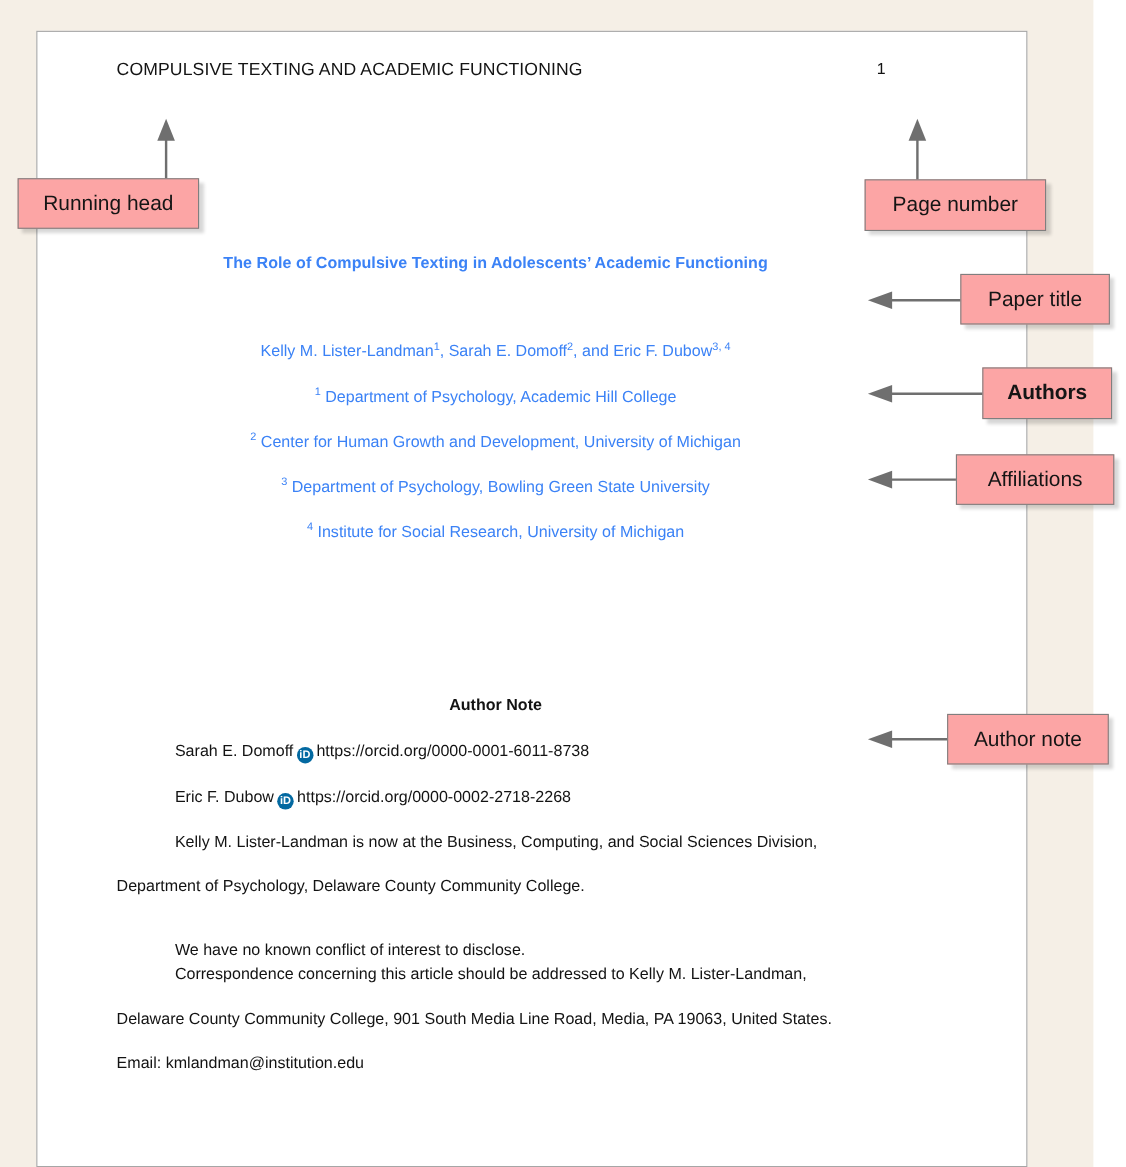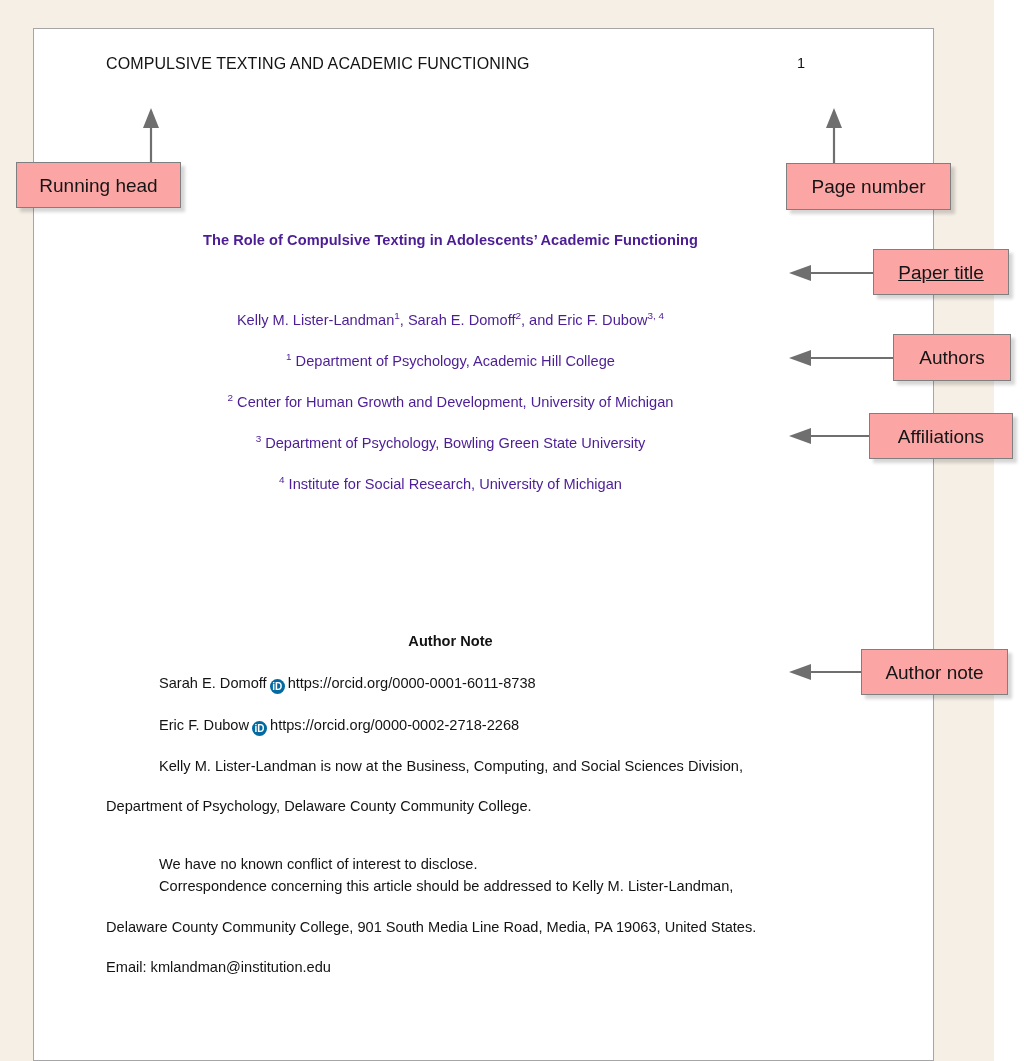--- a/index.html
+++ b/index.html
@@ -56,21 +56,21 @@
     color: #131313;
   }
 
   
   .doc-center {
     position: absolute;
     left: 56px;
     width: 789px;
     text-align: center;
     font-size: 14.6px;
-    color: #4c1d95;
+    color: #3b82f6;
     line-height: 1.35;
   }
   #paper-title {
     top: 231px;
     font-weight: bold;
     letter-spacing: 0.05px;
   }
   #authors-line { top: 311px; }
   #aff-1 { top: 352px; }
   #aff-2 { top: 393px; }
@@ -141,22 +141,22 @@
     line-height: 1;
     display: flex;
     align-items: center;
     justify-content: center;
     box-sizing: border-box;
     white-space: nowrap;
   }
 
   #callout-running-head { left: 16px;  top: 162px; width: 165px; height: 46px; }
   #callout-page-number  { left: 786px; top: 163px; width: 165px; height: 47px; }
-  #callout-paper-title  { left: 873px; top: 249px; width: 136px; height: 46px; text-decoration: underline; }
-  #callout-authors      { left: 893px; top: 334px; width: 118px; height: 47px; }
+  #callout-paper-title  { left: 873px; top: 249px; width: 136px; height: 46px; }
+  #callout-authors      { left: 893px; top: 334px; width: 118px; height: 47px; font-weight: bold; }
   #callout-affiliations { left: 869px; top: 413px; width: 144px; height: 46px; }
   #callout-author-note  { left: 861px; top: 649px; width: 147px; height: 46px; }
 
   
   .arrow-svg {
     position: absolute;
     overflow: visible;
   }
   .arrow-line {
     stroke: #6f6f6f;

